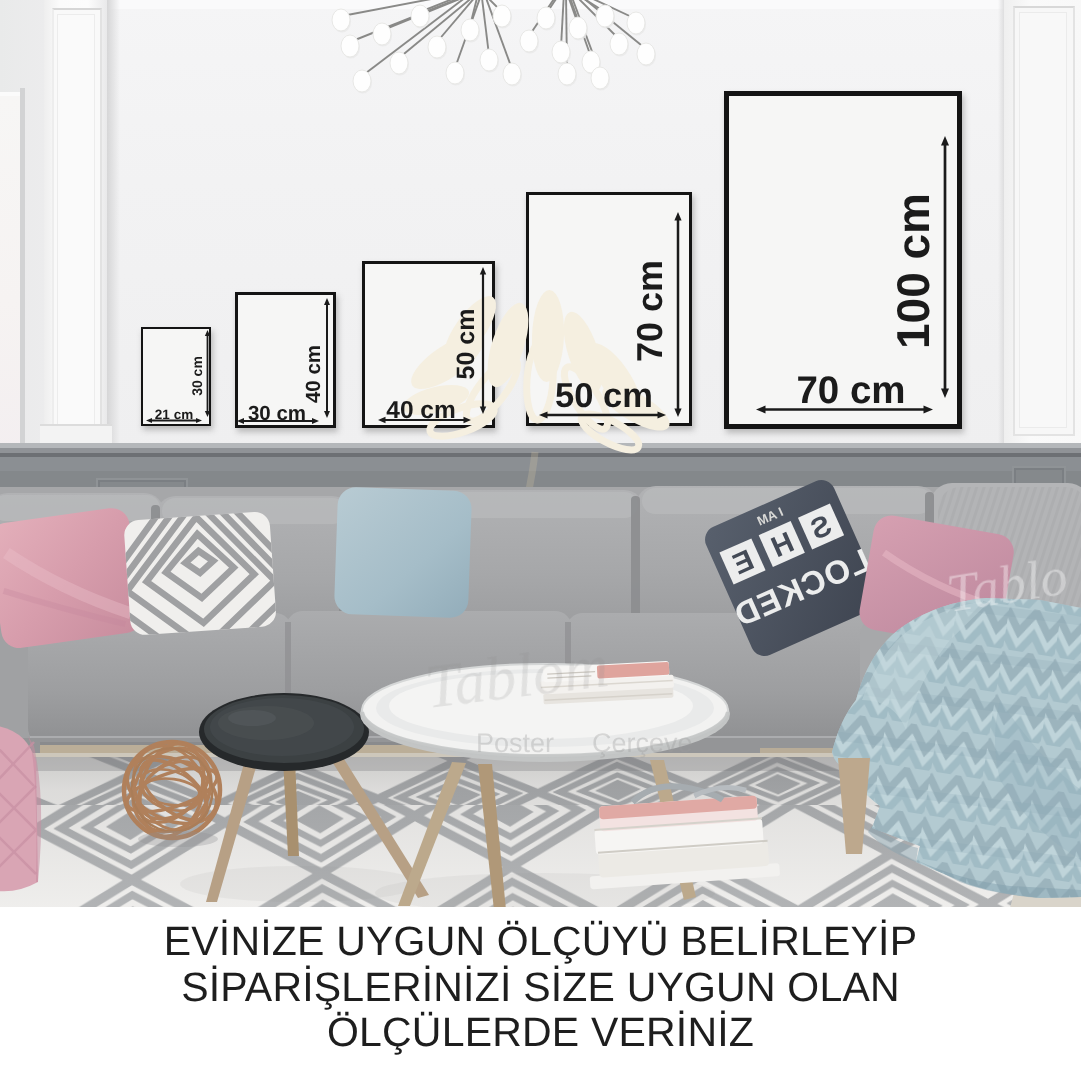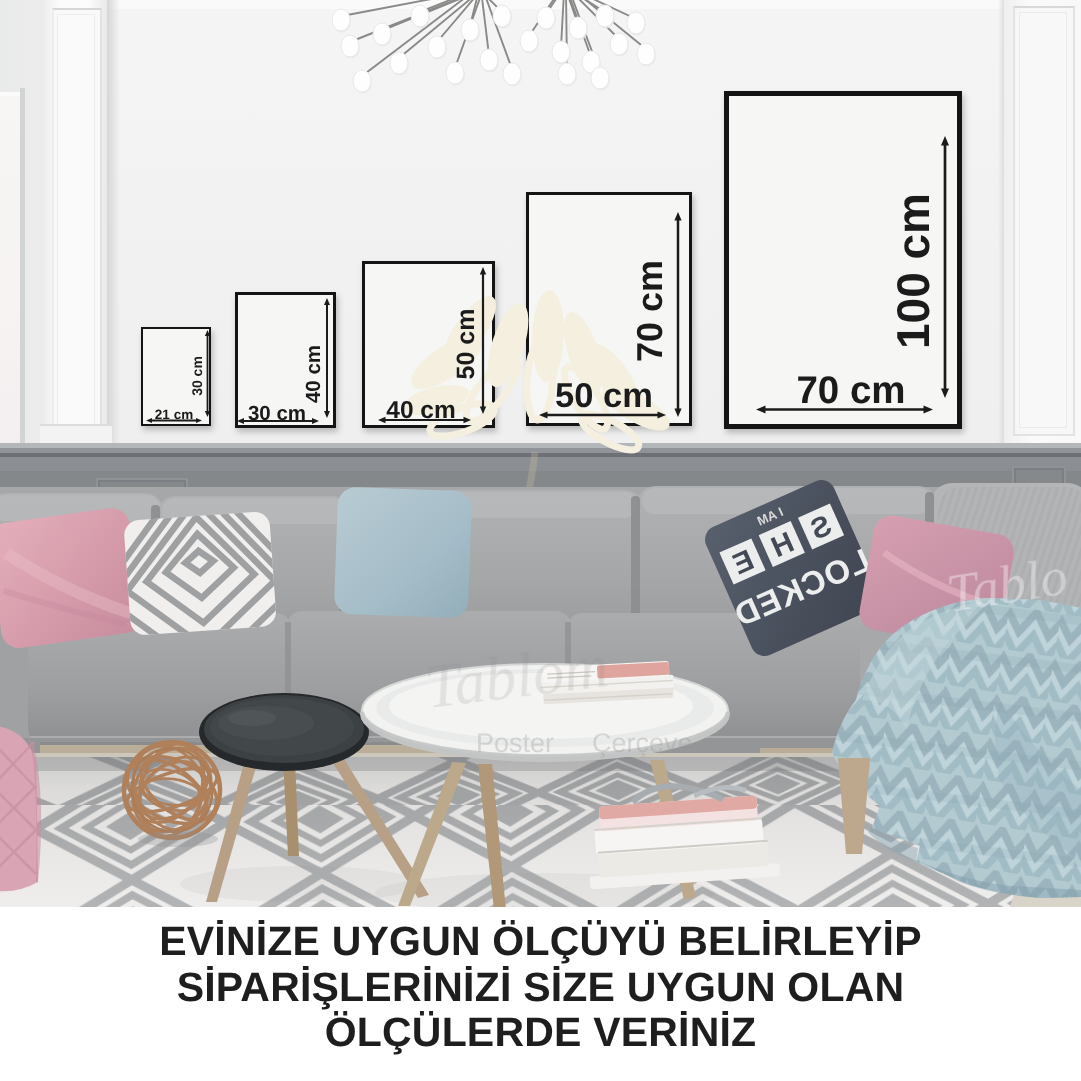--- a/index.html
+++ b/index.html
@@ -453,15 +453,15 @@
   <text x="950" y="612" font-size="54" fill="#ffffff" opacity="0.38" transform="rotate(-9 950 612)">Tablo</text>
 </g>
 <g font-family="Liberation Sans, sans-serif" fill="#9d9d9d" opacity="0.34">
   <text x="476" y="752" font-size="27">Poster</text>
   <text x="592" y="752" font-size="27">Çerçeve</text>
 </g>
 </svg>
 
 <div class="abs" style="left:0;top:907px;width:1081px;height:174px;background:#ffffff;"></div>
 <div class="abs" style="left:0;top:919px;width:1081px;text-align:center;color:#1e1e1e;
-  font-weight:bold;font-size:41px;line-height:45.5px;letter-spacing:0.2px;">
+  font-weight:normal;font-size:41px;line-height:45.5px;letter-spacing:0.2px;">
 EVİNİZE UYGUN ÖLÇÜYÜ BELİRLEYİP<br>SİPARİŞLERİNİZİ SİZE UYGUN OLAN<br>ÖLÇÜLERDE VERİNİZ
 </div>
 
 </body></html>

